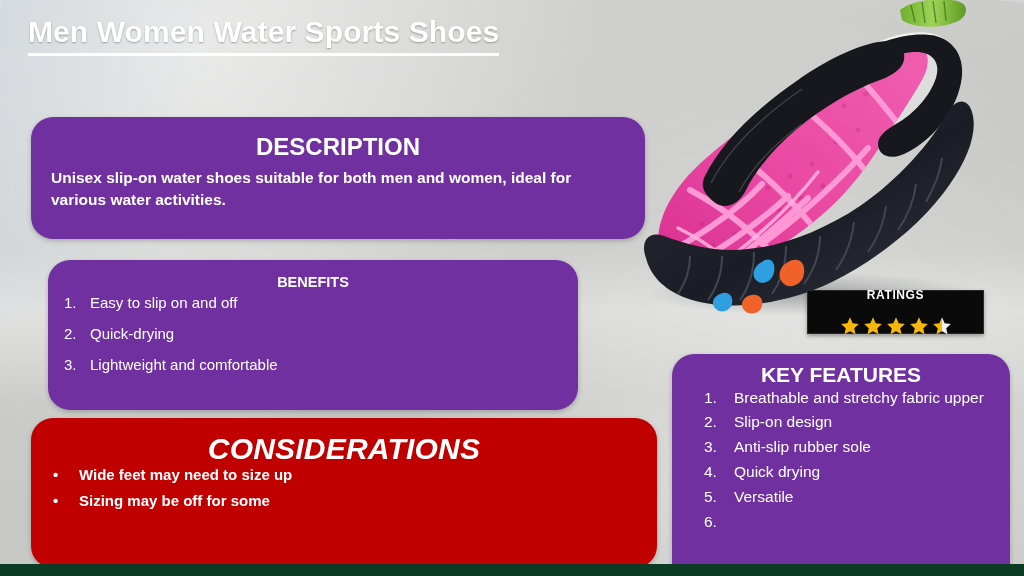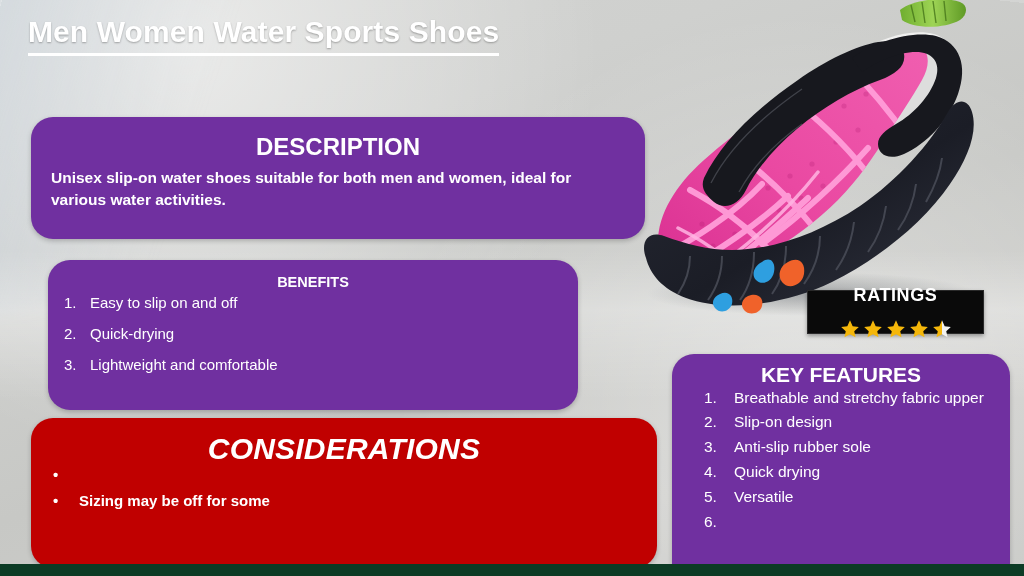--- a/index.html
+++ b/index.html
@@ -114,21 +114,21 @@
   #card-keyfeatures ol.num-list li .idx{width:30px;flex:0 0 30px;}
 
   
   #ratings-badge{
     position:absolute;left:807px;top:290px;width:175px;height:42px;
     background:#0a0a0a;border:1px solid #2a2a2a;
     display:flex;flex-direction:column;align-items:center;justify-content:center;
     box-shadow:0 2px 4px rgba(0,0,0,.35);
   }
   #ratings-label{
-    color:#ffffff;font-size:18px;font-weight:bold;letter-spacing:.6px;line-height:1;
+    color:#ffffff;font-size:12px;font-weight:bold;letter-spacing:.6px;line-height:1;
     margin-bottom:15px;
   }
   #ratings-stars{display:flex;align-items:center;gap:3px;line-height:1;}
   .star{width:20px;height:20px;display:block;}
 
   .clipfix{overflow:hidden;}
 </style>
 </head>
 <body>
 
@@ -323,20 +323,21 @@
         <span class="txt">Lightweight and comfortable</span>
       </li>
     </ol>
   </div>
 
   <div class="card red" id="card-considerations">
     <div class="card-title">CONSIDERATIONS</div>
     <ul class="bullet-list">
       <li>
         <span class="dot">•</span>
+        <span class="txt">Wide feet may need to size up</span>
       </li>
       <li>
         <span class="dot">•</span>
         <span class="txt">Sizing may be off for some</span>
       </li>
     </ul>
   </div>
 
   <div class="card purple clipfix" id="card-keyfeatures">
     <div class="card-title">KEY FEATURES</div>

